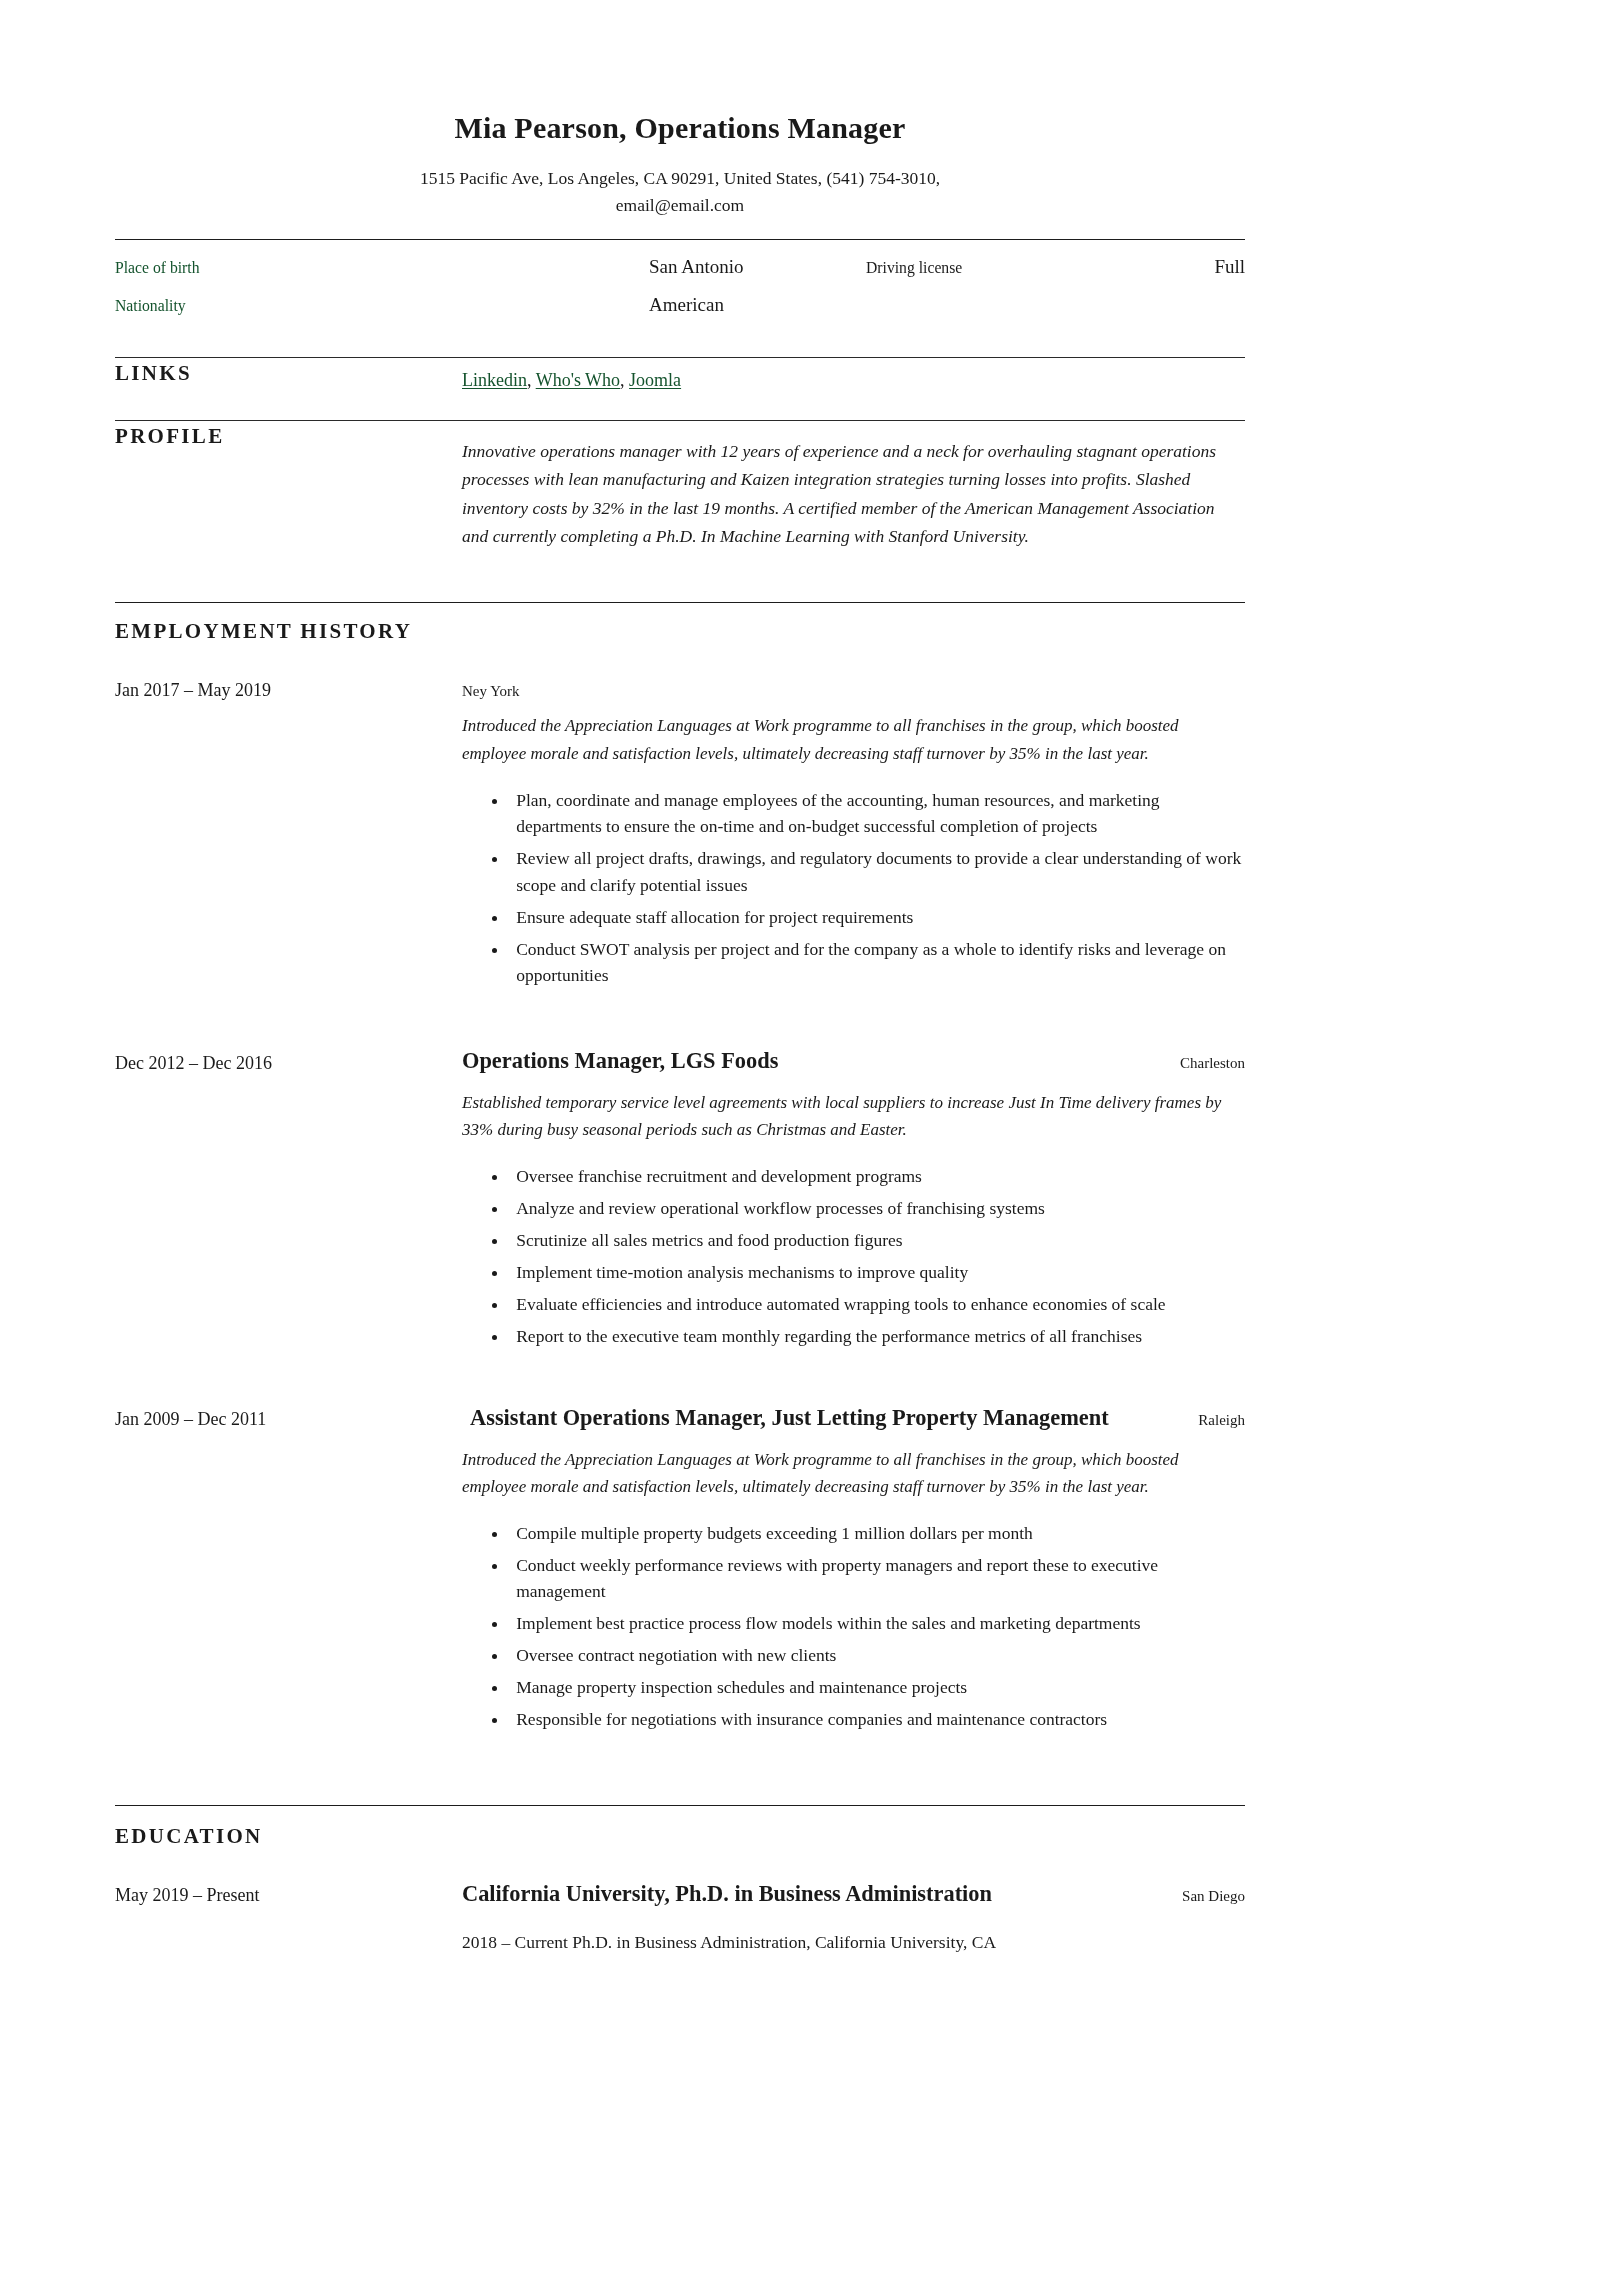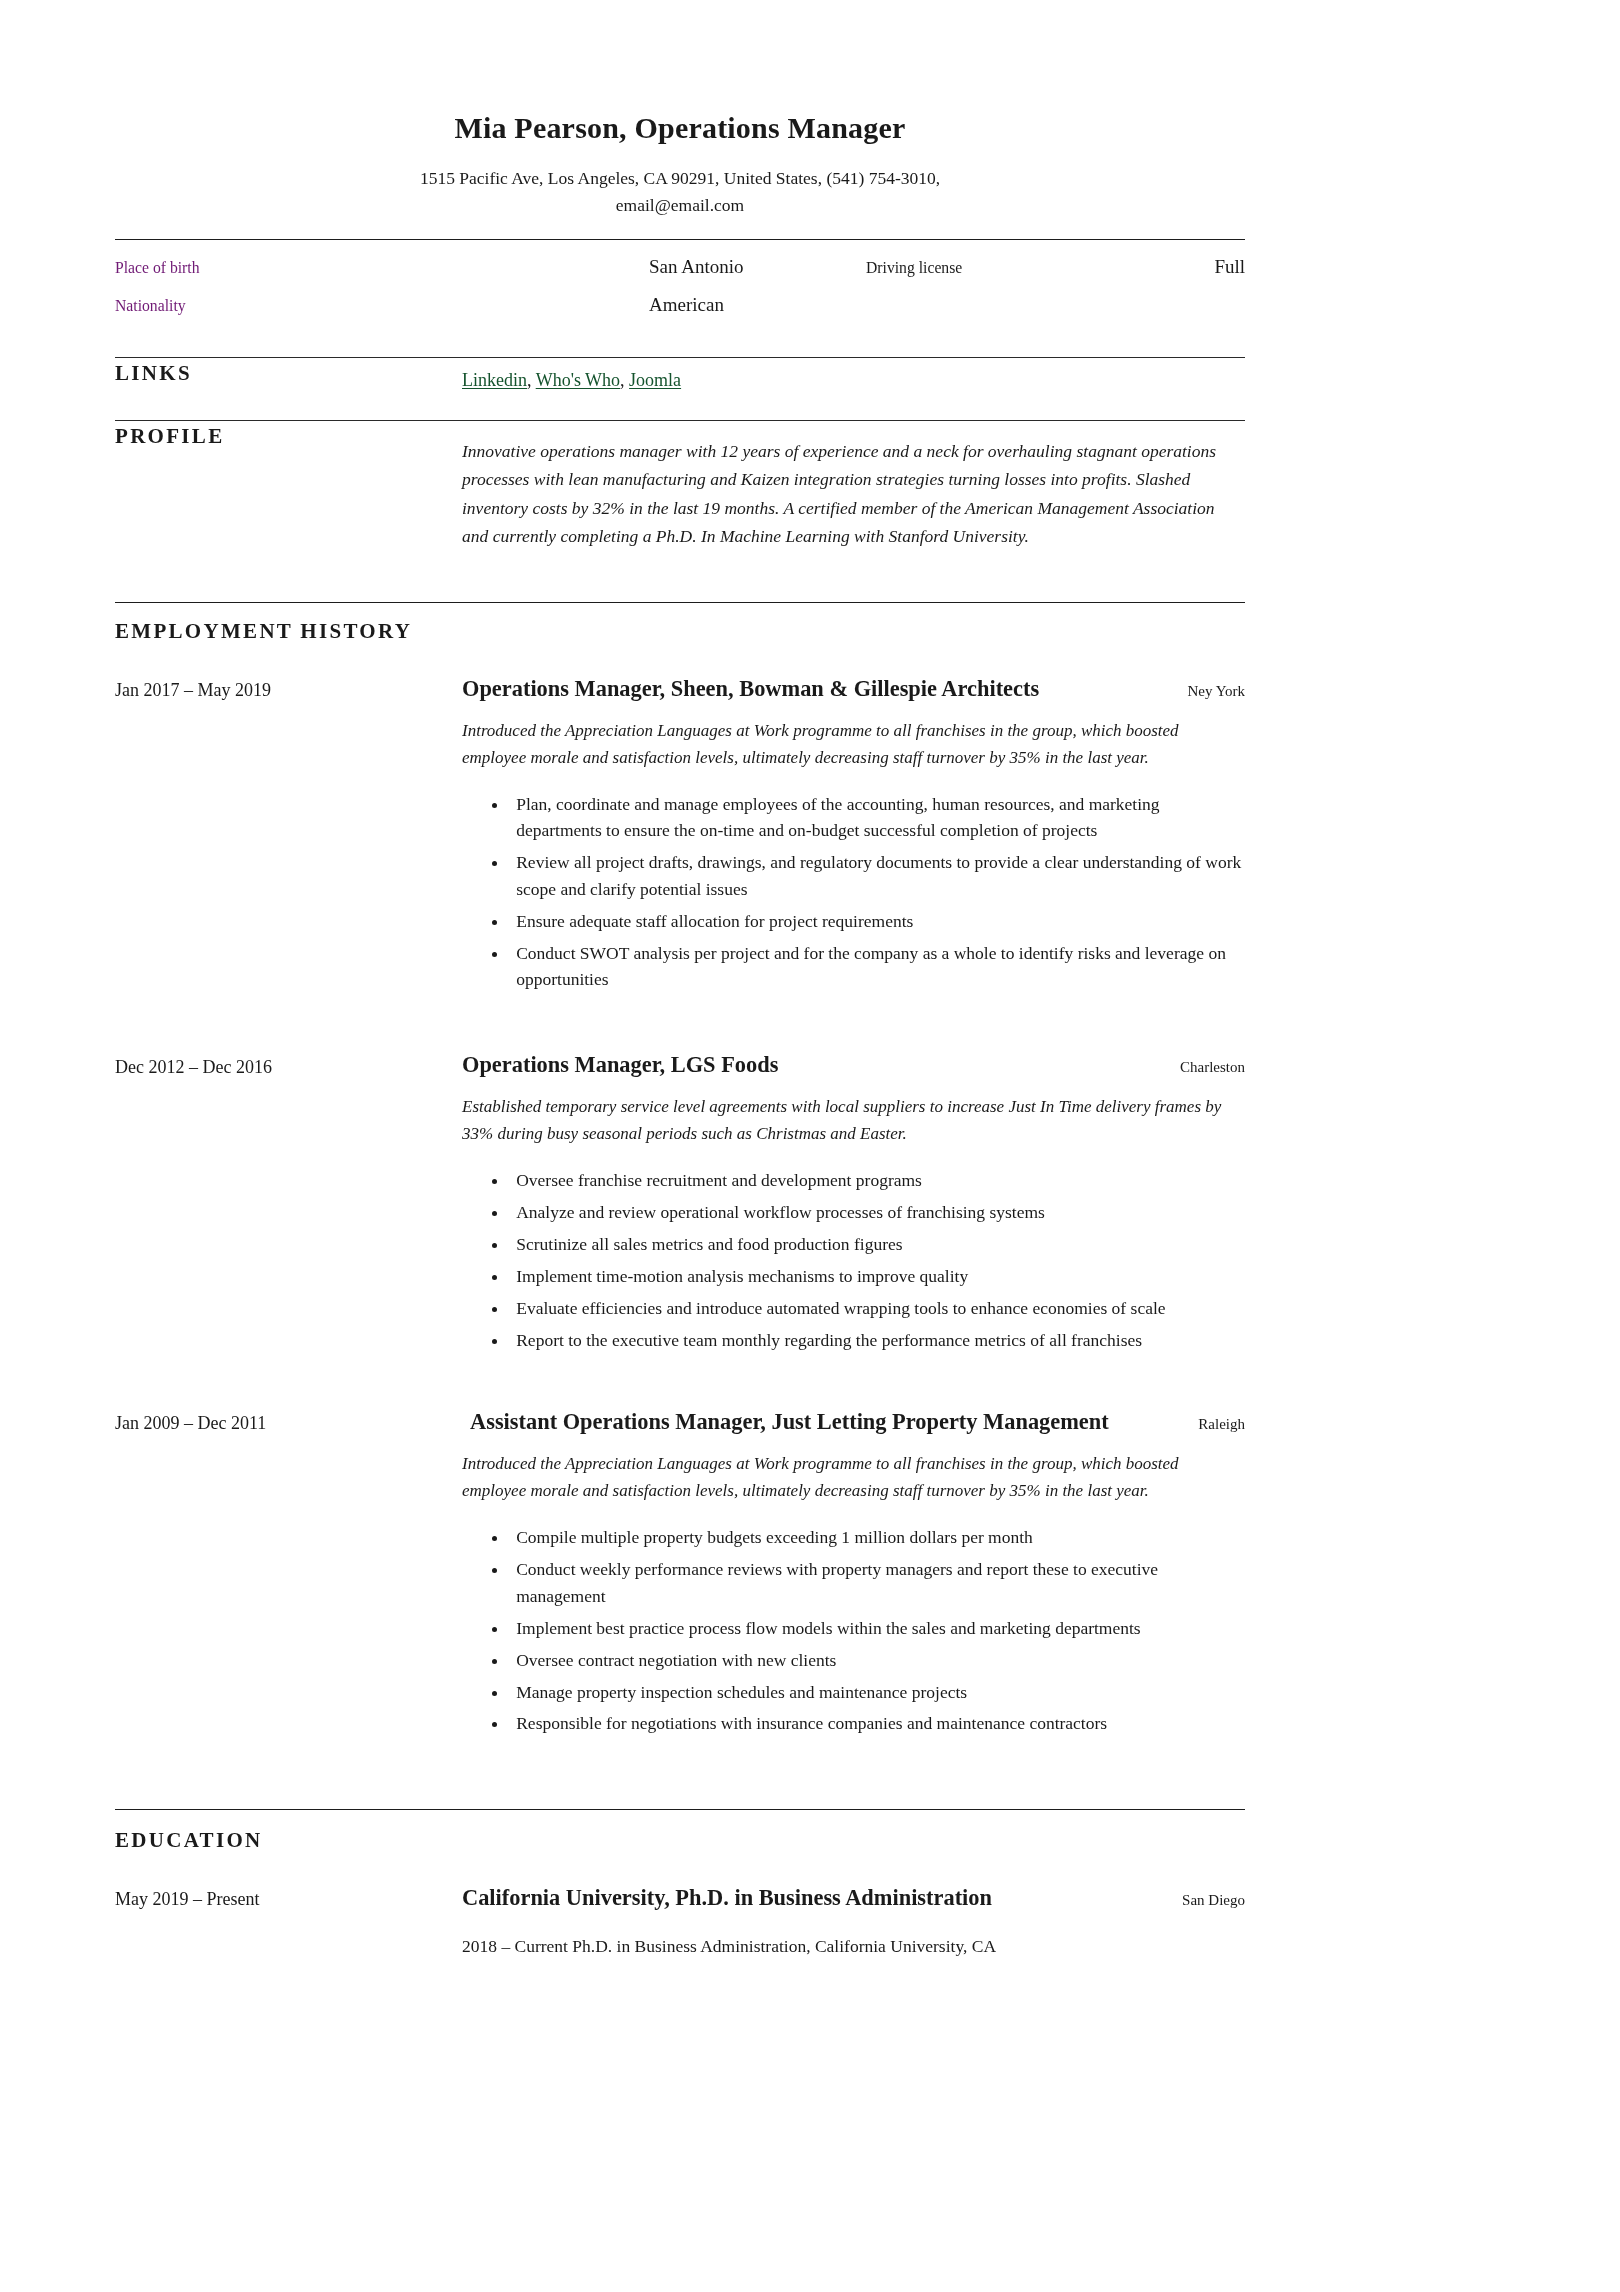--- a/index.html
+++ b/index.html
@@ -79,21 +79,21 @@
   .details-row {
     display: flex;
     align-items: baseline;
     font-size: 15.7px;
     margin-bottom: 16px;
   }
   .d-key {
     width: 534px;
     flex: 0 0 534px;
     font-size: 15.7px;
-    color: #701a75;
+    color: #14532d;
   }
   .d-val {
     width: 188px;
     flex: 0 0 188px;
     text-align: left;
     font-size: 19px;
   }
   .d-key2 {
     flex: 1 1 auto;
     font-size: 15.7px;
@@ -241,21 +241,20 @@
 
   <hr class="rule">
 
   <div>
     <div class="section-head" style="padding-top:16px;">EMPLOYMENT HISTORY</div>
 
     <div class="entry">
       <div class="entry-date">Jan 2017 – May 2019</div>
       <div class="entry-main">
         <div class="entry-headline">
-          <div class="entry-title">Operations Manager, Sheen, Bowman &amp; Gillespie Architects</div>
           <div class="entry-loc">Ney York</div>
         </div>
         <div class="entry-desc">Introduced the Appreciation Languages at Work programme to all franchises in the group, which boosted employee morale and satisfaction levels, ultimately decreasing staff turnover by 35% in the last year.</div>
         <ul class="bullets">
           <li>Plan, coordinate and manage employees of the accounting, human resources, and marketing departments to ensure the on-time and on-budget successful completion of projects</li>
           <li>Review all project drafts, drawings, and regulatory documents to provide a clear understanding of work scope and clarify potential issues</li>
           <li>Ensure adequate staff allocation for project requirements</li>
           <li>Conduct SWOT analysis per project and for the company as a whole to identify risks and leverage on opportunities</li>
         </ul>
       </div>

